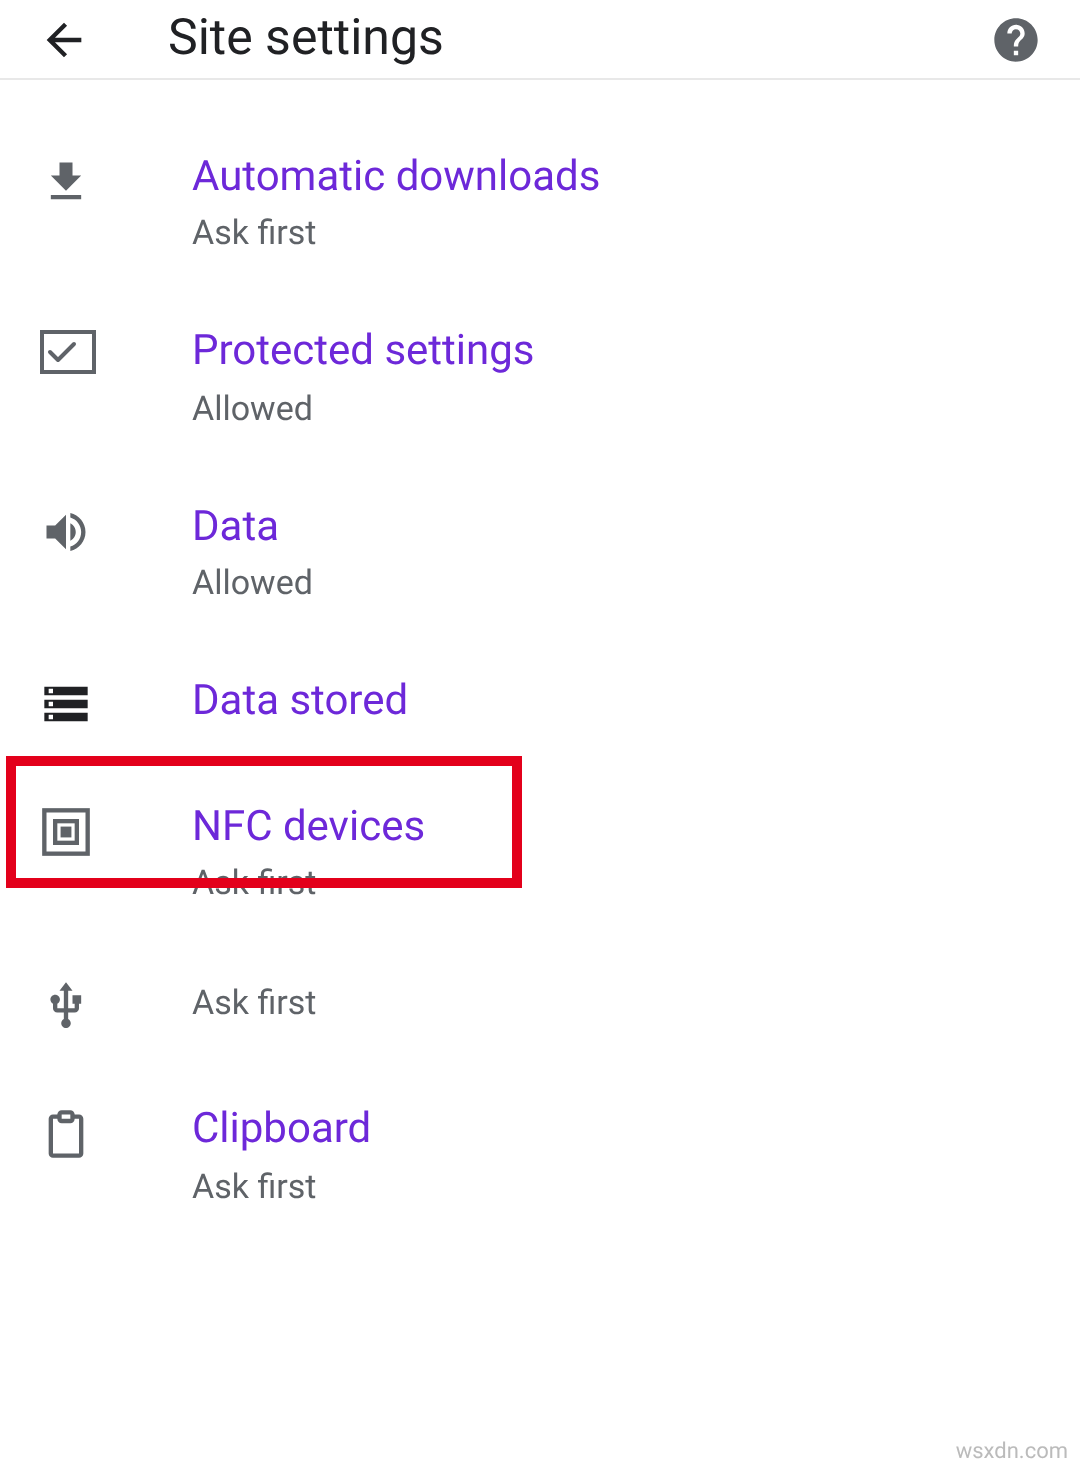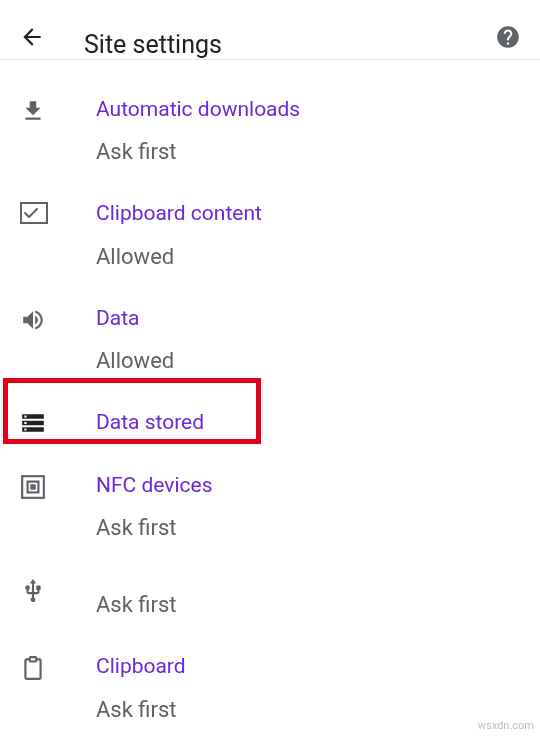--- a/index.html
+++ b/index.html
@@ -6,22 +6,22 @@
   body {
     width: 540px;
     height: 736px;
     font-family: Roboto, Arial, sans-serif;
     background: #fff;
     color: #202124;
     position: relative;
   }
   .header {
     display: flex;
-    align-items: flex-end;
-    height: 60px;
+    align-items: center;
+    height: 40px;
     padding: 0 10px;
     border-bottom: 1px solid #e8e8e8;
   }
   .back-btn {
     width: 44px;
     height: 44px;
     display: flex;
     align-items: center;
     justify-content: center;
     cursor: pointer;
@@ -63,23 +63,23 @@
   .row.single .icon-col { padding-top: 0; }
   .text-col {
     flex: 1;
   }
   .row-title {
     font-size: 21px;
     color: #6d28d9;
     line-height: 1.3;
   }
   .row-sub {
-    font-size: 22px;
+    font-size: 17px;
     color: #5f6368;
-    margin-top: 16px;
+    margin-top: 4px;
   }
   .highlight-box {
     position: absolute;
     border: 5px solid #e3001b;
     pointer-events: none;
   }
   .watermark {
     position: absolute;
     right: 6px;
     bottom: 4px;
@@ -121,21 +121,21 @@
   </div>
 
   <div class="row">
     <div class="icon-col">
       <svg width="28" height="22" viewBox="0 0 28 22" fill="none" stroke="#5f6368" stroke-width="2">
           <rect x="1" y="1" width="26" height="20"></rect>
           <path d="M5 11l4 4 8-8" stroke-linecap="round" stroke-linejoin="round"></path>
         </svg>
     </div>
     <div class="text-col">
-      <div class="row-title">Clipboard content</div>
+      <div class="row-title">Protected settings</div>
       <div class="row-sub">Allowed</div>
     </div>
   </div>
 
   <div class="row">
     <div class="icon-col">
       <svg width="26" height="26" viewBox="0 0 24 24" fill="#5f6368">
           <path d="M3 9v6h4l5 5V4L7 9H3zm13.5 3c0-1.77-1.02-3.29-2.5-4.03v8.05c1.48-.73 2.5-2.25 2.5-4.02zM14 3.23v2.06c2.89.86 5 3.54 5 6.71s-2.11 5.85-5 6.71v2.06c4.01-.91 7-4.49 7-8.77s-2.99-7.86-7-8.77z"></path>
         </svg>
     </div>

